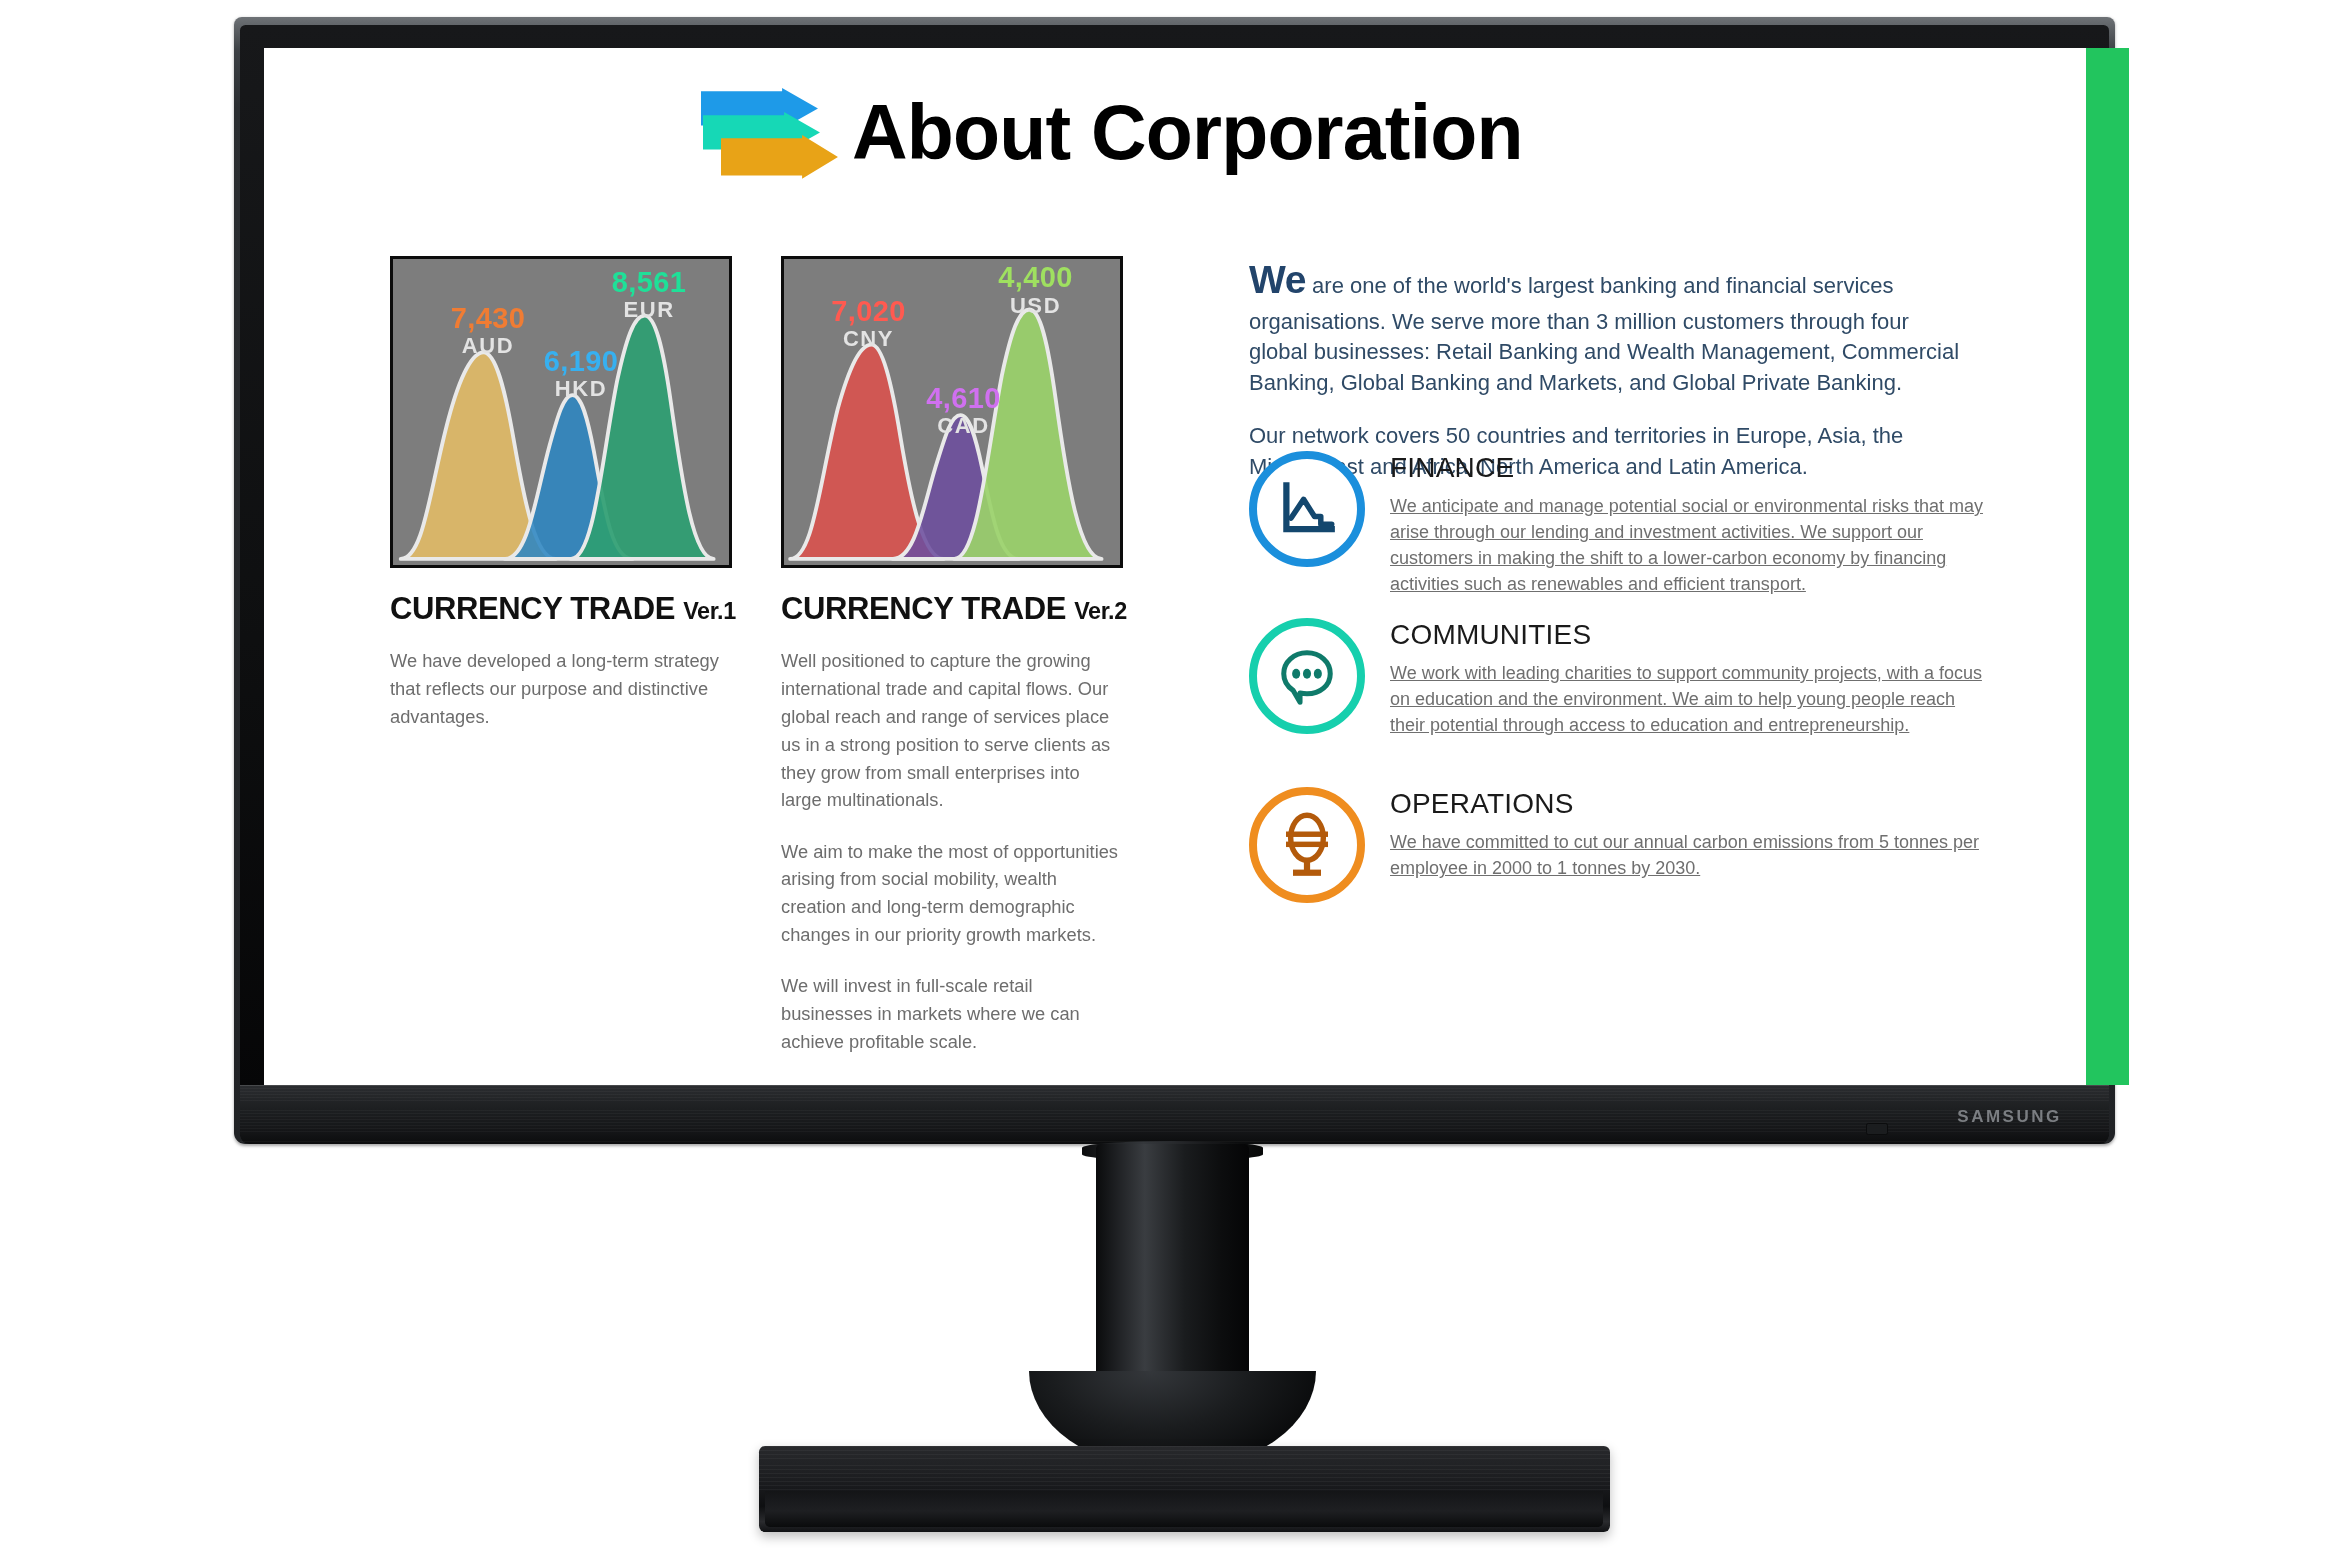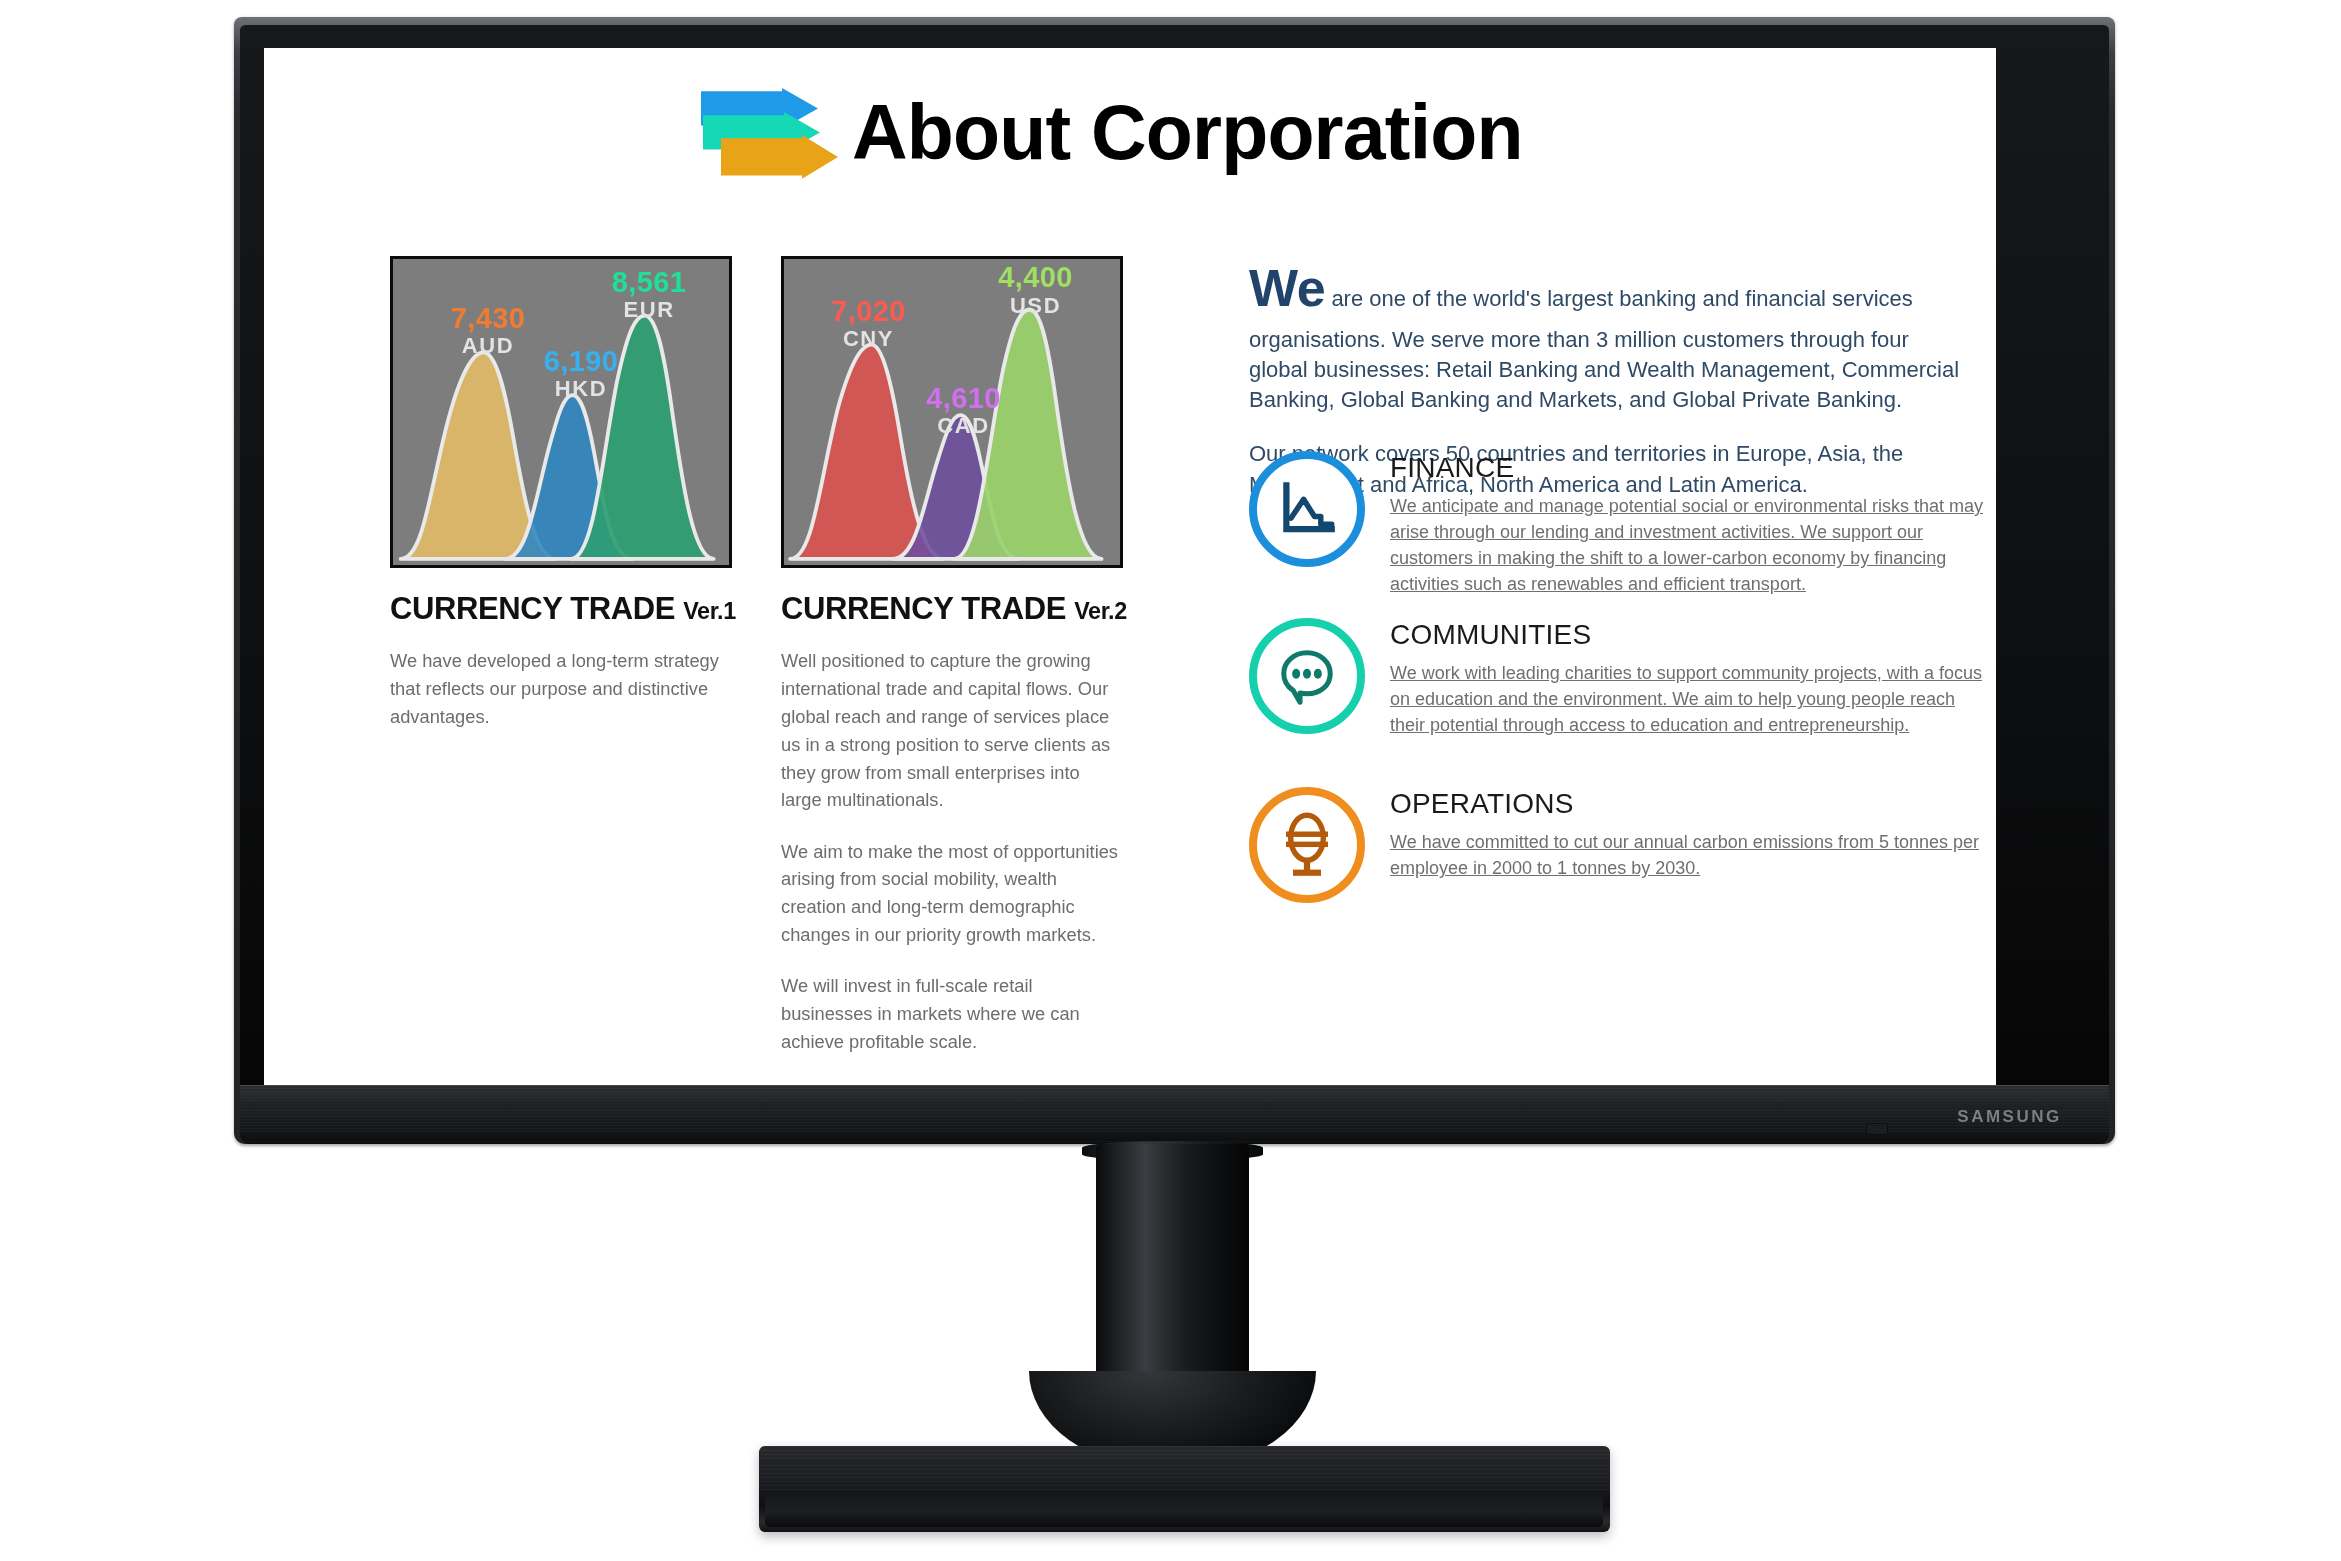--- a/index.html
+++ b/index.html
@@ -9,21 +9,21 @@
   
   #monitor-wrap{position:absolute;left:0;top:0;width:2342px;height:1561px;}
 
   #monitor-outer{position:absolute;left:234px;top:17px;width:1881px;height:1127px;
       background:linear-gradient(180deg,#6e7276 0%,#3c4044 3%,#2a2d30 8%,#202225 100%);
       border-radius:7.8px 7.8px 11px 11px;
       box-shadow:0 1.6px 3.1px rgba(0,0,0,.35);}
   #monitor-bezel{position:absolute;left:240px;top:25px;width:1869px;height:1118px;
       background:linear-gradient(180deg,#17181a 0%,#0e0f10 55%,#050506 100%);
       border-radius:5.5px 5.5px 9.4px 9.4px;}
-  #screen{position:absolute;left:264px;top:48px;width:1732px;height:1037px;
+  #screen{position:absolute;left:264px;top:48px;width:1865px;height:1037px;
       background:#22c55e;overflow:hidden;}
   #bottom-bezel{position:absolute;left:240px;top:1085px;width:1869px;height:59px;
       background:linear-gradient(180deg,#2b2d30 0%,#1d1f21 40%,#141517 80%,#0b0c0d 100%);
       border-radius:0 0 9.4px 9.4px;
       box-shadow:inset 0 0.8px 0 rgba(255,255,255,.14);}
   #bezel-texture{position:absolute;left:0;top:0;width:100%;height:100%;
       background:repeating-linear-gradient(180deg,rgba(255,255,255,.035) 0px,rgba(255,255,255,.035) 0.8px,rgba(0,0,0,0) 0.8px,rgba(0,0,0,0) 3.1px);}
   #samsung-logo{position:absolute;left:1947px;top:1107px;width:125px;
       color:#7b7e82;font-size:17px;font-weight:bold;letter-spacing:2.5px;
       font-family:"Liberation Sans",sans-serif;text-align:center;}
@@ -77,21 +77,21 @@
       letter-spacing:-0.4px;white-space:nowrap;font-family:"Liberation Sans",sans-serif;}
   .card-heading .ver{font-size:23.4px;}
   .card-body{margin-top:20px;font-size:18.3px;line-height:1.52;color:#6d6d6d;
       font-family:"Liberation Sans",sans-serif;}
   .card-body p{margin:0 0 23.4px 0;}
 
   
   #right-panel{position:absolute;left:985px;top:205px;width:718px;}
   #intro-lead{font-size:22px;line-height:1.38;color:#2f4a66;
       font-family:"Liberation Sans",sans-serif;}
-  #intro-lead .big-we{font-size:52px;font-weight:bold;color:#22446b;letter-spacing:-0.4px;}
+  #intro-lead .big-we{font-size:39px;font-weight:bold;color:#22446b;letter-spacing:-0.4px;}
   #intro-second{margin-top:23.4px;font-size:22px;line-height:1.38;color:#2f4a66;
       font-family:"Liberation Sans",sans-serif;}
 
   .feature{position:absolute;left:985px;width:788px;display:flex;gap:25px;align-items:flex-start;}
   #feature-0{top:403px;}
   #feature-1{top:570px;}
   #feature-2{top:739px;}
   .feature-ring{flex:none;width:116px;height:116px;border-radius:50%;
       display:flex;align-items:center;justify-content:center;box-sizing:border-box;background:#fff;}
   .feature-text{padding-top:3.1px;}

